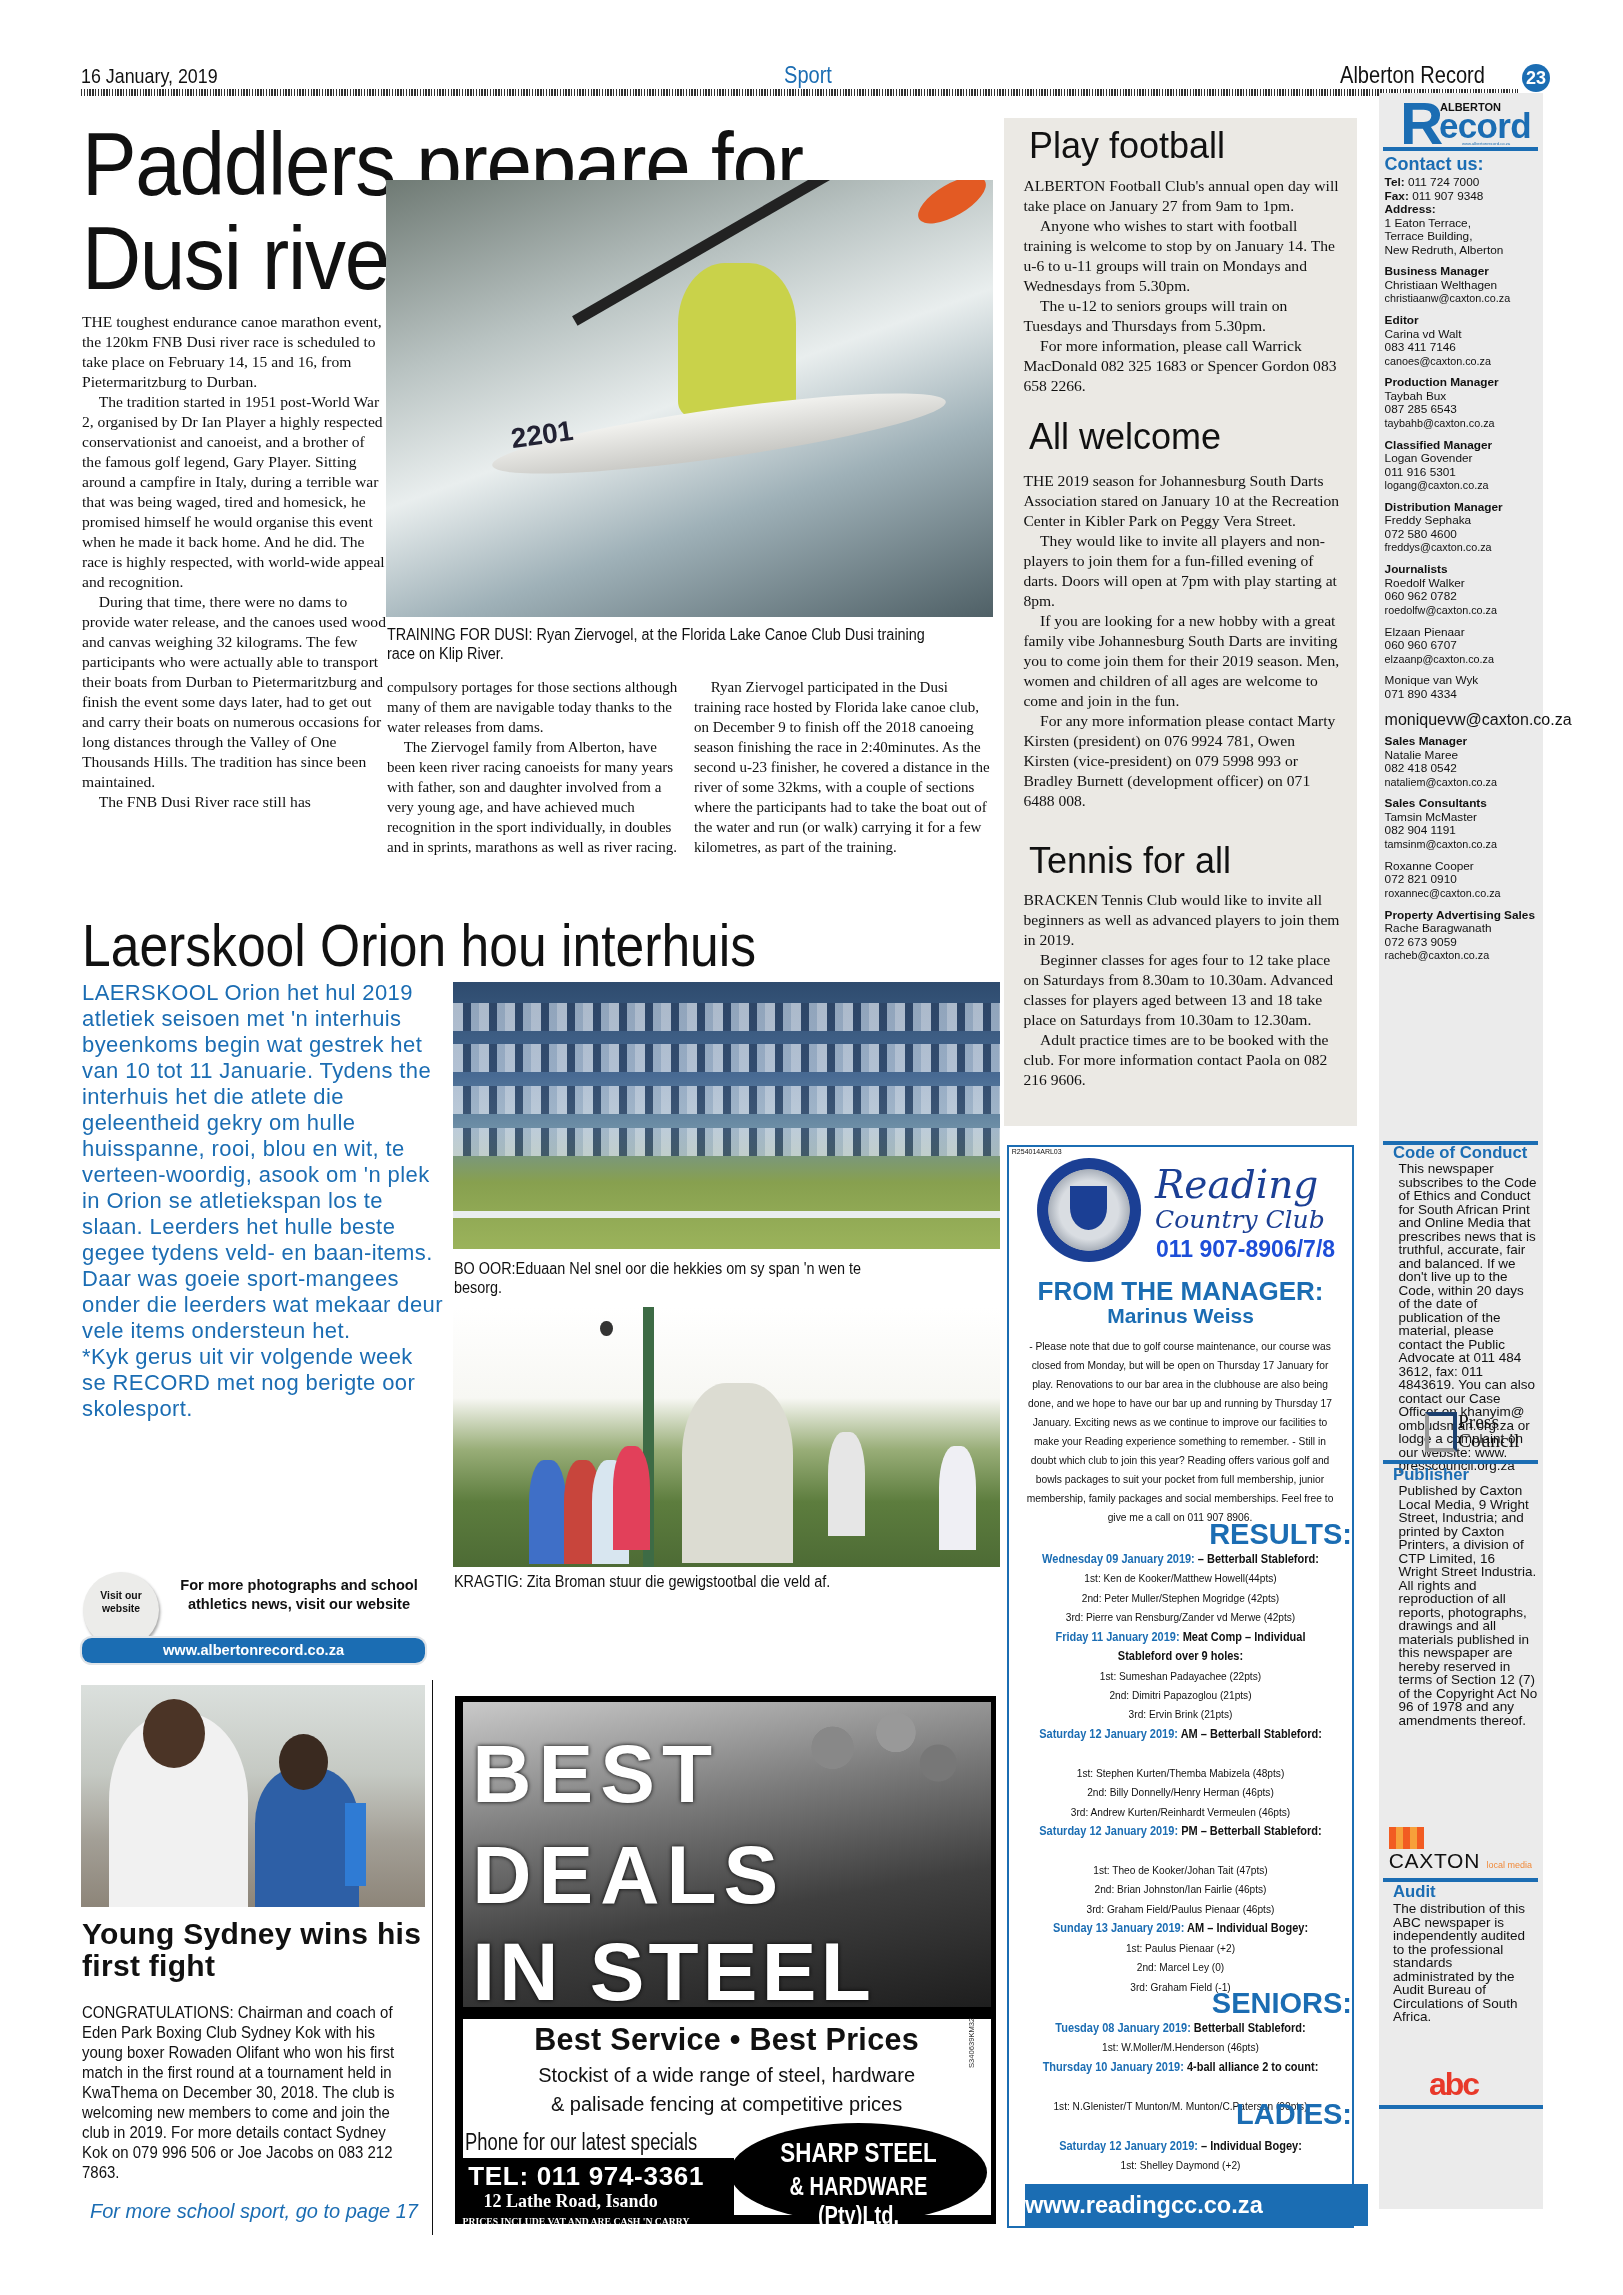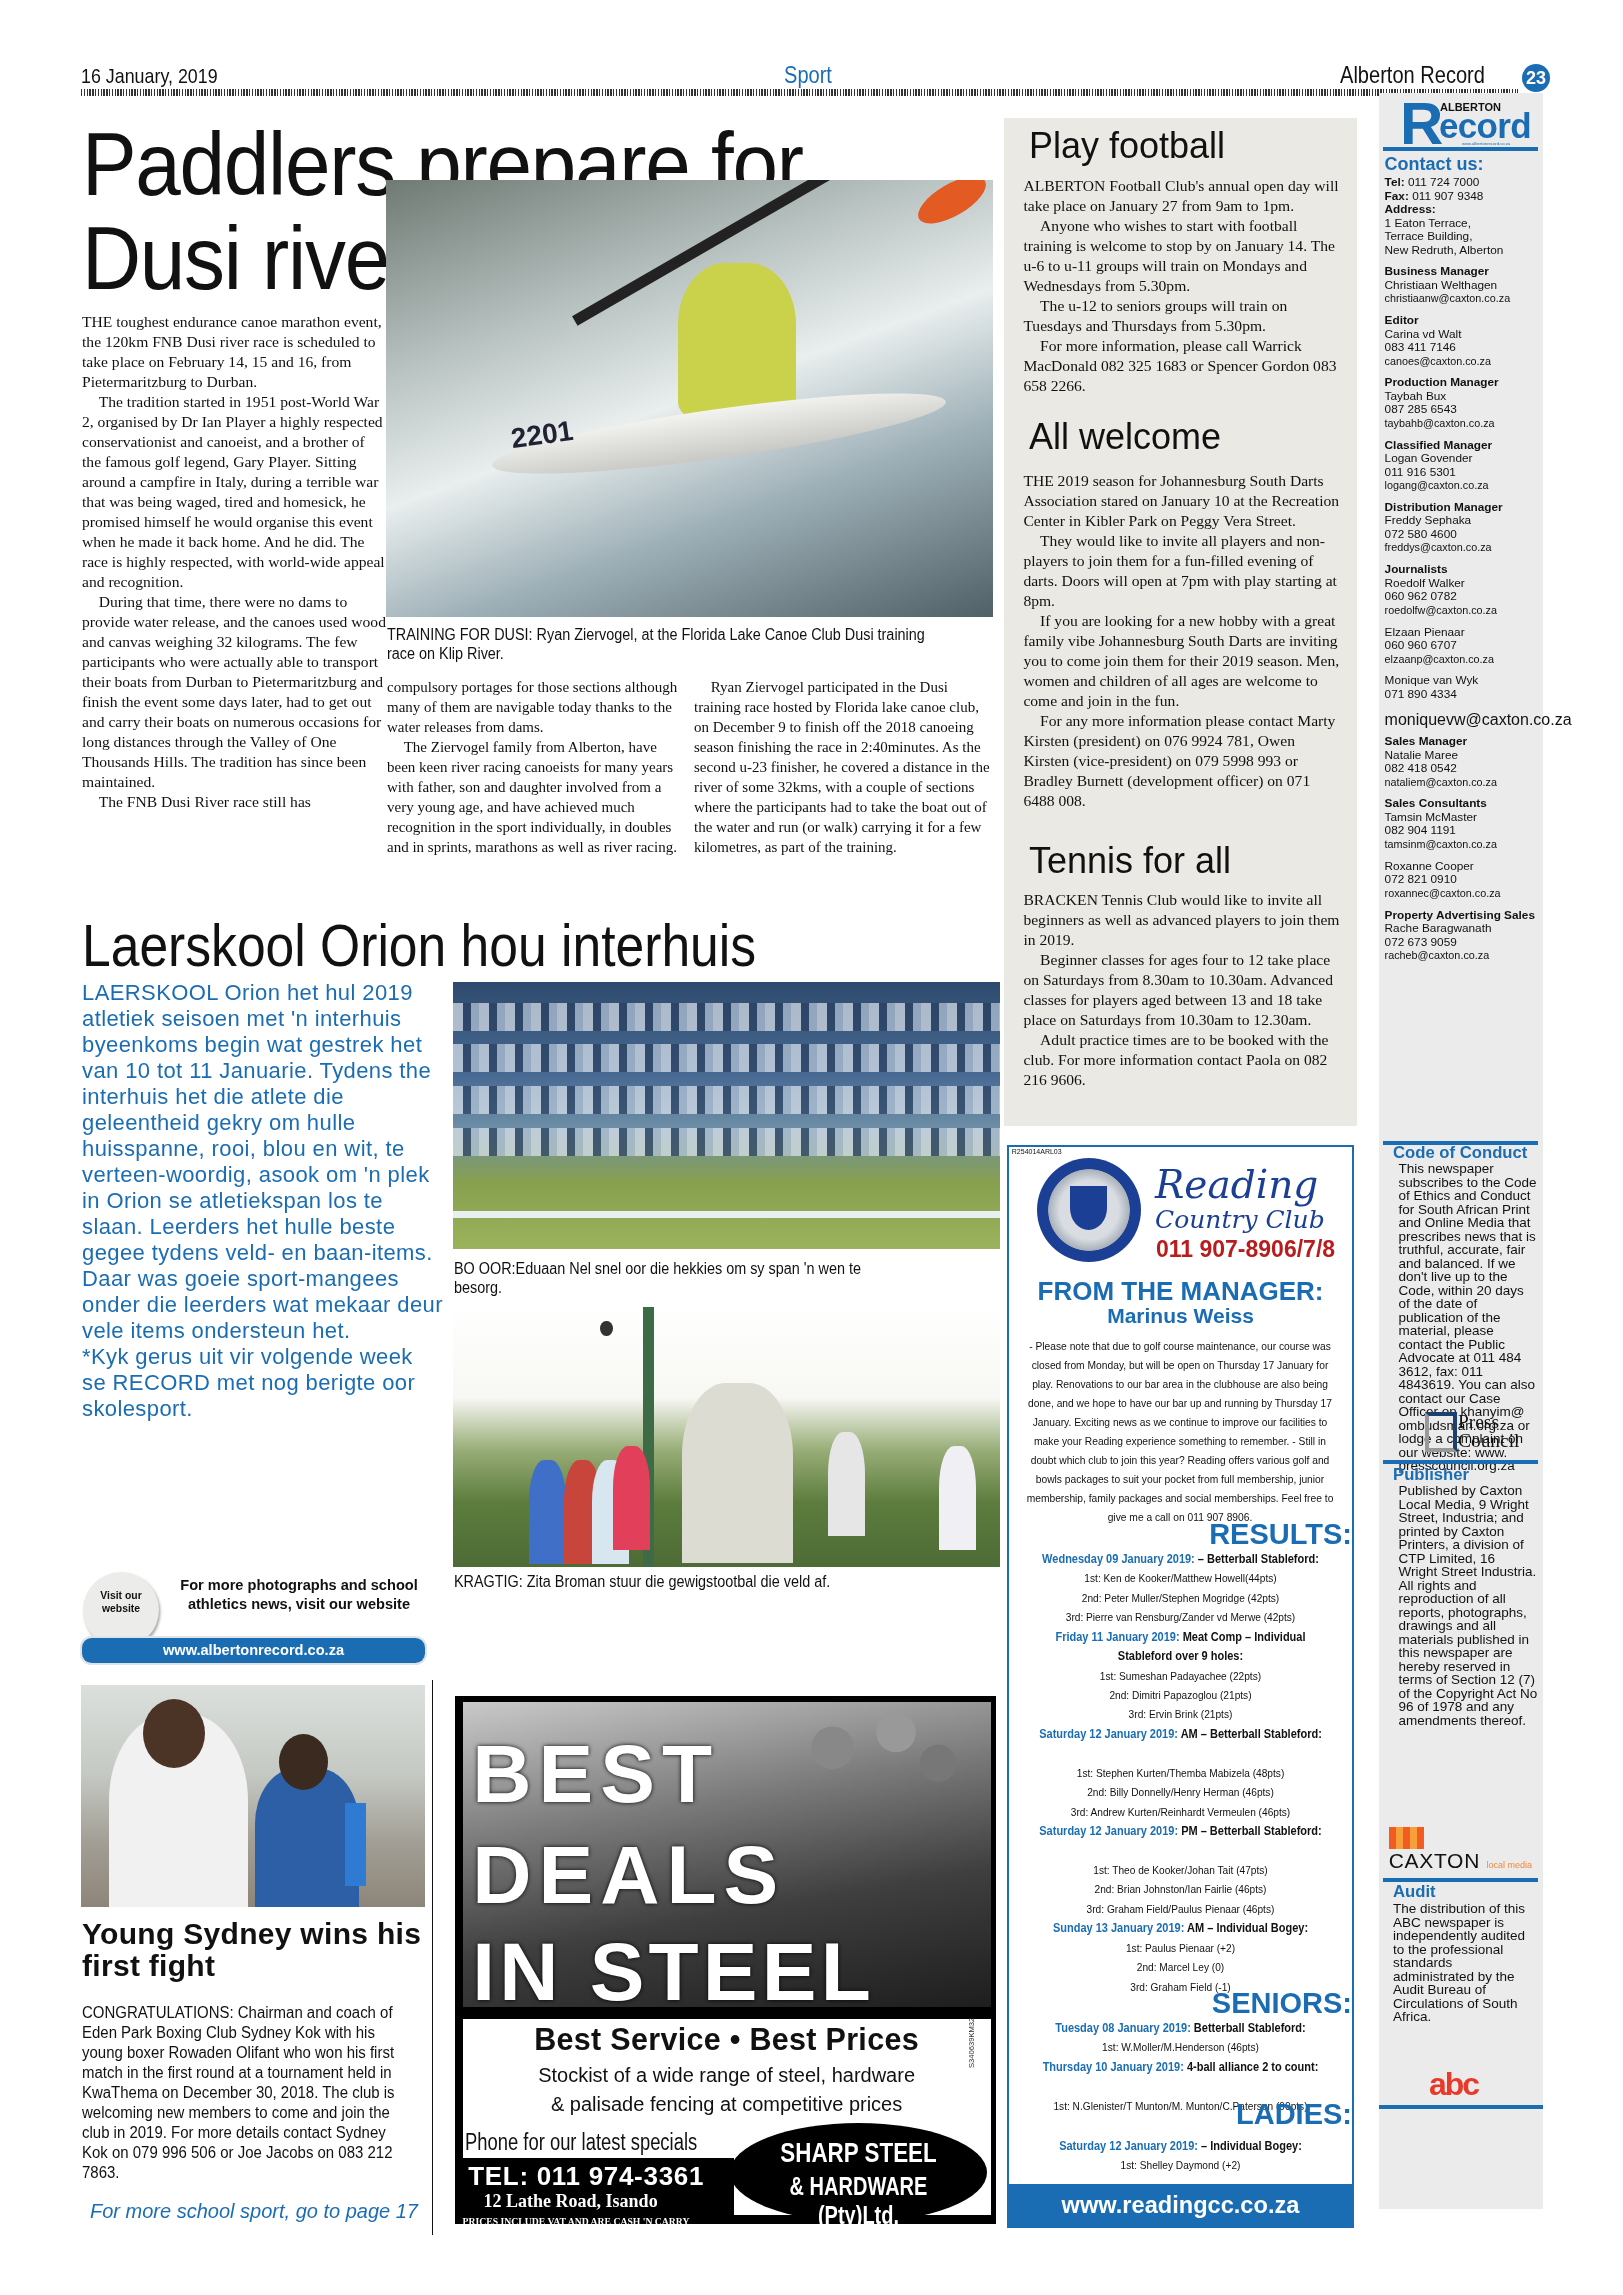--- a/index.html
+++ b/index.html
@@ -95,29 +95,29 @@
   .brief-t { left: 19.4px; width: 319px; font-size: 15.6px; line-height: 20px; }
   .brief-t p + p { text-indent: 16.7px; }
 
   
   .reading { left: 1007px; top: 1145px; width: 347px; height: 1083px; border: 2.8px solid #1b6db3; background: #fff; }
   .reading-code { left: 2.8px; top: 1.4px; font-family: "Liberation Sans", sans-serif; font-size: 7px; }
   .crest { left: 28px; top: 11px; width: 104px; height: 104px; border-radius: 50%; background: radial-gradient(circle, #d9dde2 0 40%, #a9b0ba 55%, #1b3f94 56% 100%); }
   .crest-shield { left: 33px; top: 28px; width: 37px; height: 44px; background: #1b3f94; border-radius: 0 0 50% 50%; }
   .reading-name { left: 146px; top: 18px; font-family: "DejaVu Serif", serif; font-style: italic; color: #1b3f94; font-size: 39px; line-height: 40px; }
   .reading-name2 { left: 146px; top: 58px; font-family: "DejaVu Serif", serif; font-style: italic; color: #1b3f94; font-size: 25px; }
-  .reading-phone { left: 147px; top: 89px; font-family: "Liberation Sans", sans-serif; font-weight: bold; color: #b91c1c; font-size: 23px; }
+  .reading-phone { left: 147px; top: 89px; font-family: "Liberation Sans", sans-serif; font-weight: bold; color: #1d4ed8; font-size: 23px; }
   .reading-from { left: 0; top: 129px; width: 100%; text-align: center; font-family: "Liberation Sans", sans-serif; font-weight: 900; color: #1b6db3; font-size: 26px; }
   .reading-mgr { left: 0; top: 157px; width: 100%; text-align: center; font-family: "Liberation Sans", sans-serif; font-weight: bold; color: #1b6db3; font-size: 21px; }
   .reading-msg { left: 2.8px; top: 190px; width: 336px; text-align: center; font-family: "Liberation Sans", sans-serif; font-size: 10.8px; line-height: 19px; transform: scaleX(0.95); }
   .reading-sec { left: 0; width: 100%; text-align: right; font-family: "Liberation Sans", sans-serif; font-weight: 900; color: #1b6db3; font-size: 29px; line-height: 30.5px; }
   .reading-ev { left: 0; width: 100%; text-align: center; font-family: "Liberation Sans", sans-serif; font-weight: bold; font-size: 12.5px; line-height: 19.4px; transform: scaleX(0.88); }
   .reading-ev .d { color: #1b6db3; }
   .reading-res { left: 0; width: 100%; text-align: center; font-family: "Liberation Sans", sans-serif; font-size: 11.8px; line-height: 19.4px; transform: scaleX(0.86); }
-  .reading-url { left: 0; bottom: 0; width: 100%; height: 42px; background: #1b6db3; color: #fff; text-align: center; font-family: "Liberation Sans", sans-serif; font-weight: 900; font-size: 23.6px; line-height: 42px; }
+  .reading-url { left: 16px; bottom: 0; width: 100%; height: 42px; background: #1b6db3; color: #fff; text-align: left; font-family: "Liberation Sans", sans-serif; font-weight: 900; font-size: 23.6px; line-height: 42px; }
 
   
   .sidebar { left: 1379px; top: 93px; width: 164px; height: 2116px; background: #ebebeb; }
   .logo-box { left: 21px; top: 5.6px; width: 129px; height: 44px; }
   .logo-R { left: 0; top: 0; font-family: "Liberation Sans", sans-serif; font-weight: 900; font-size: 60px; line-height: 49px; color: #1b6db3; }
   .logo-alb { left: 40px; top: 2.8px; font-family: "Liberation Sans", sans-serif; font-weight: 900; font-size: 11px; color: #111; }
   .logo-rec { left: 39px; top: 9.7px; font-family: "Liberation Sans", sans-serif; font-weight: 900; font-size: 35px; line-height: 35px; color: #1b6db3; letter-spacing: -0.7px; }
   .logo-url { left: 62px; top: 42px; font-family: "Liberation Sans", sans-serif; font-size: 4.2px; color: #1b6db3; }
   .sb-bar { left: 4.2px; width: 155px; height: 3.5px; background: #1b6db3; }
   .sb-title { left: 5.6px; font-family: "Liberation Sans", sans-serif; font-weight: 900; color: #1b6db3; font-size: 18px; }

